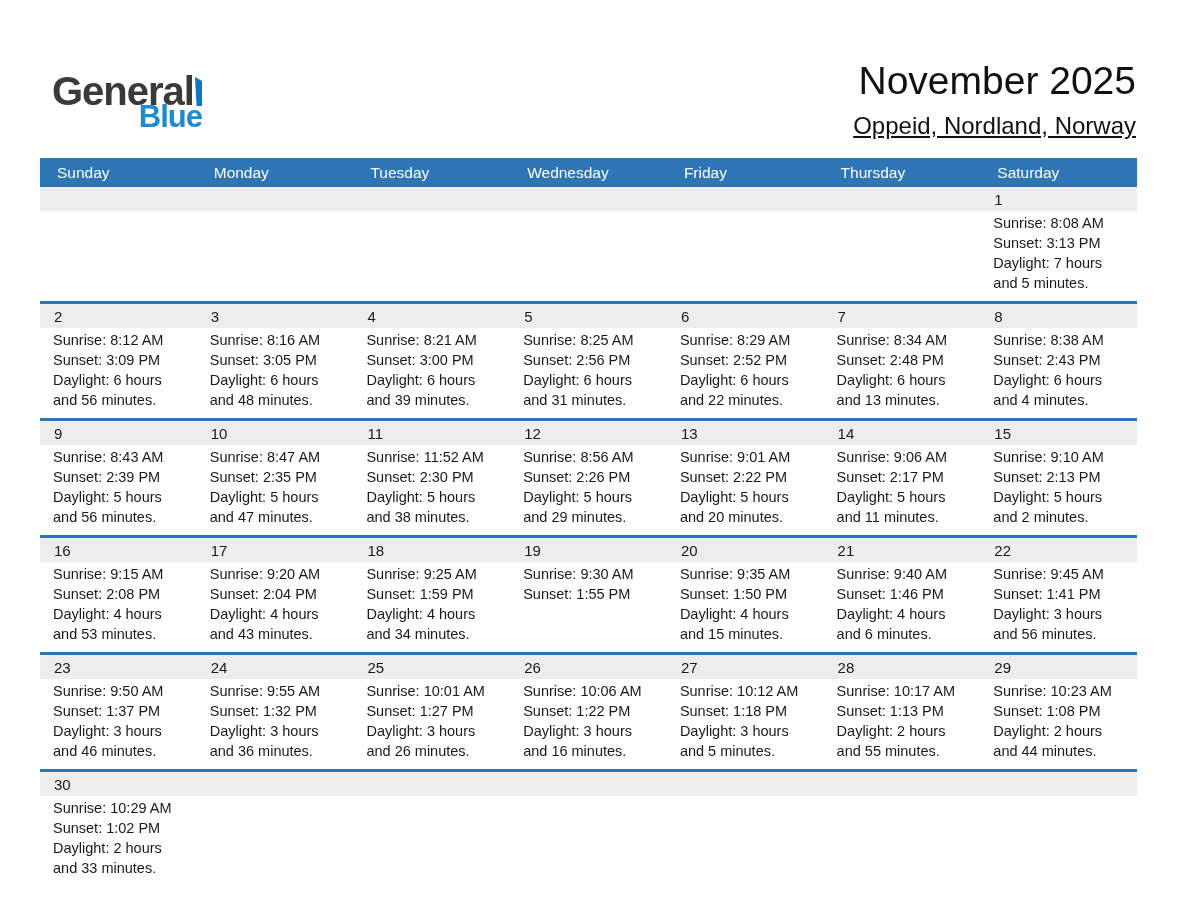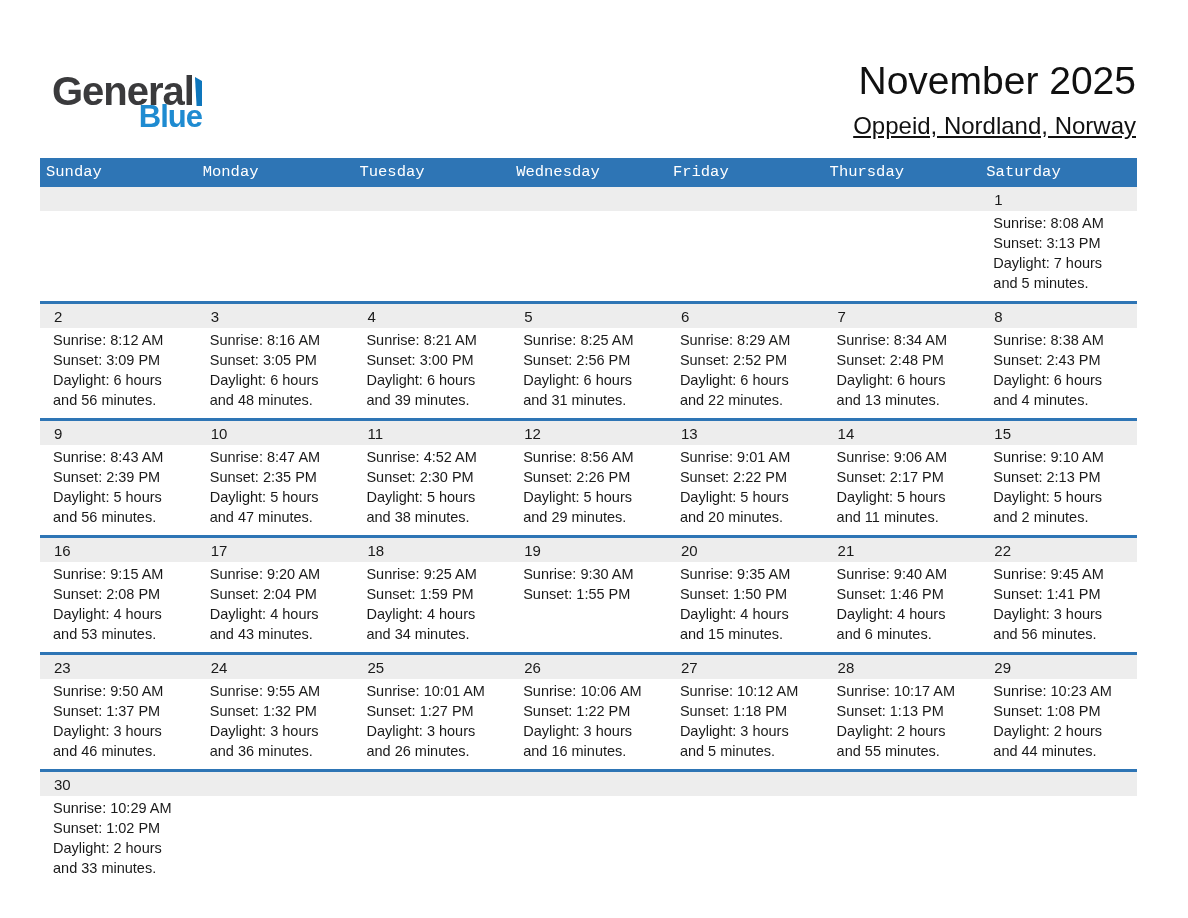--- a/index.html
+++ b/index.html
@@ -35,22 +35,22 @@
   .titles { position: absolute; right: 52px; top: 58px; text-align: right; }
   .title { font-size: 39px; font-weight: 400; color: #111; line-height: 46px; margin-left: 28px; }
   .subtitle { font-size: 24px; font-weight: 400; color: #111; line-height: 30px; margin-top: 7px; text-decoration: underline; }
 
   
   .cal { position: absolute; left: 40px; top: 158px; width: 1097px; }
 
   .dow-row { display: flex; height: 29px; background: #2e75b5; }
   .dow {
     flex: 1 1 0; color: #ffffff; font-size: 15.5px;
-    line-height: 29px; padding-left: 6px;
-    white-space: nowrap; overflow: hidden; font-family: Liberation Mono, monospace;
+    line-height: 29px; padding-left: 17px;
+    white-space: nowrap; overflow: hidden;
   }
 
   .week { width: 100%; }
   .week + .week { border-top: 3px solid #2e75b5; }
 
   .numrow { display: flex; height: 24px; background: #ededed; }
   .numcell {
     flex: 1 1 0; font-size: 15px; line-height: 25px;
     padding-left: 14px; color: #1a1a1a;
   }
@@ -179,21 +179,21 @@
               <div>Sunrise: 8:43 AM</div>
               <div>Sunset: 2:39 PM</div>
               <div>Daylight: 5 hours and 56 minutes.</div>
             </div>
             <div class="detcell">
               <div>Sunrise: 8:47 AM</div>
               <div>Sunset: 2:35 PM</div>
               <div>Daylight: 5 hours and 47 minutes.</div>
             </div>
             <div class="detcell">
-              <div>Sunrise: 4:52 AM</div>
+              <div>Sunrise: 11:52 AM</div>
               <div>Sunset: 2:30 PM</div>
               <div>Daylight: 5 hours and 38 minutes.</div>
             </div>
             <div class="detcell">
               <div>Sunrise: 8:56 AM</div>
               <div>Sunset: 2:26 PM</div>
               <div>Daylight: 5 hours and 29 minutes.</div>
             </div>
             <div class="detcell">
               <div>Sunrise: 9:01 AM</div>

